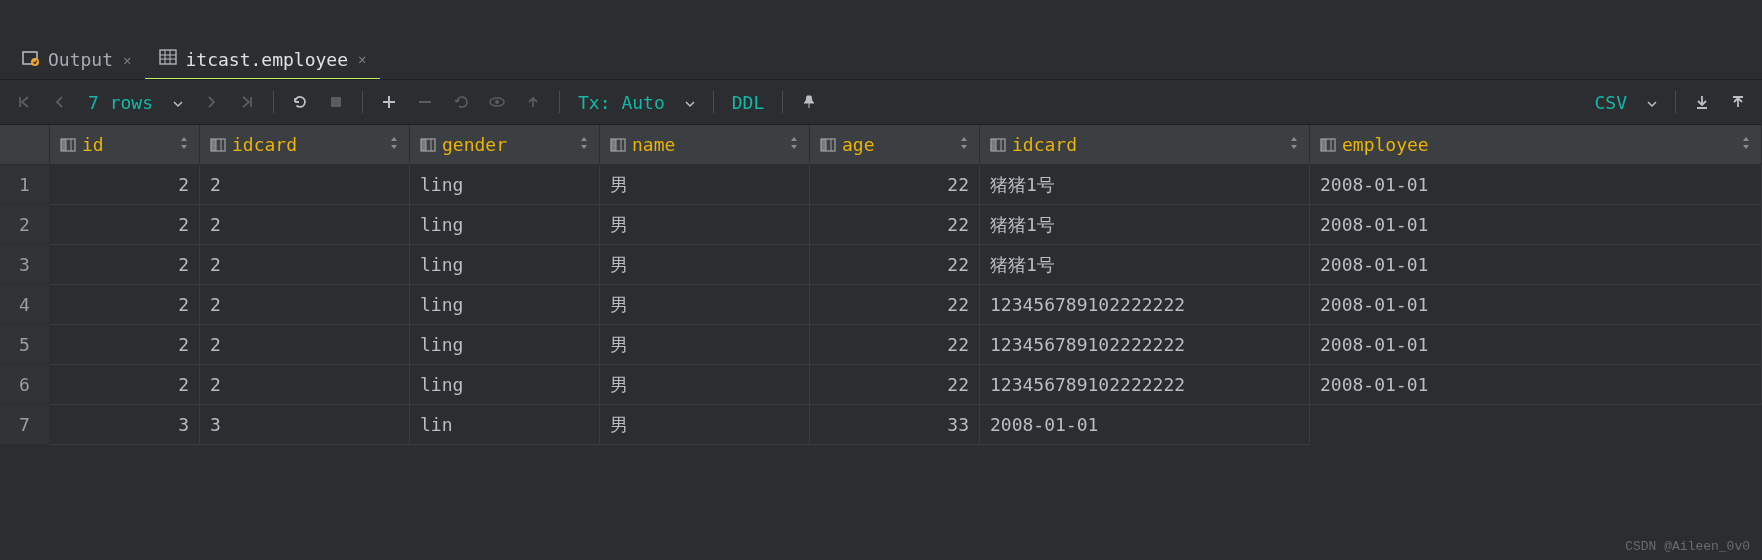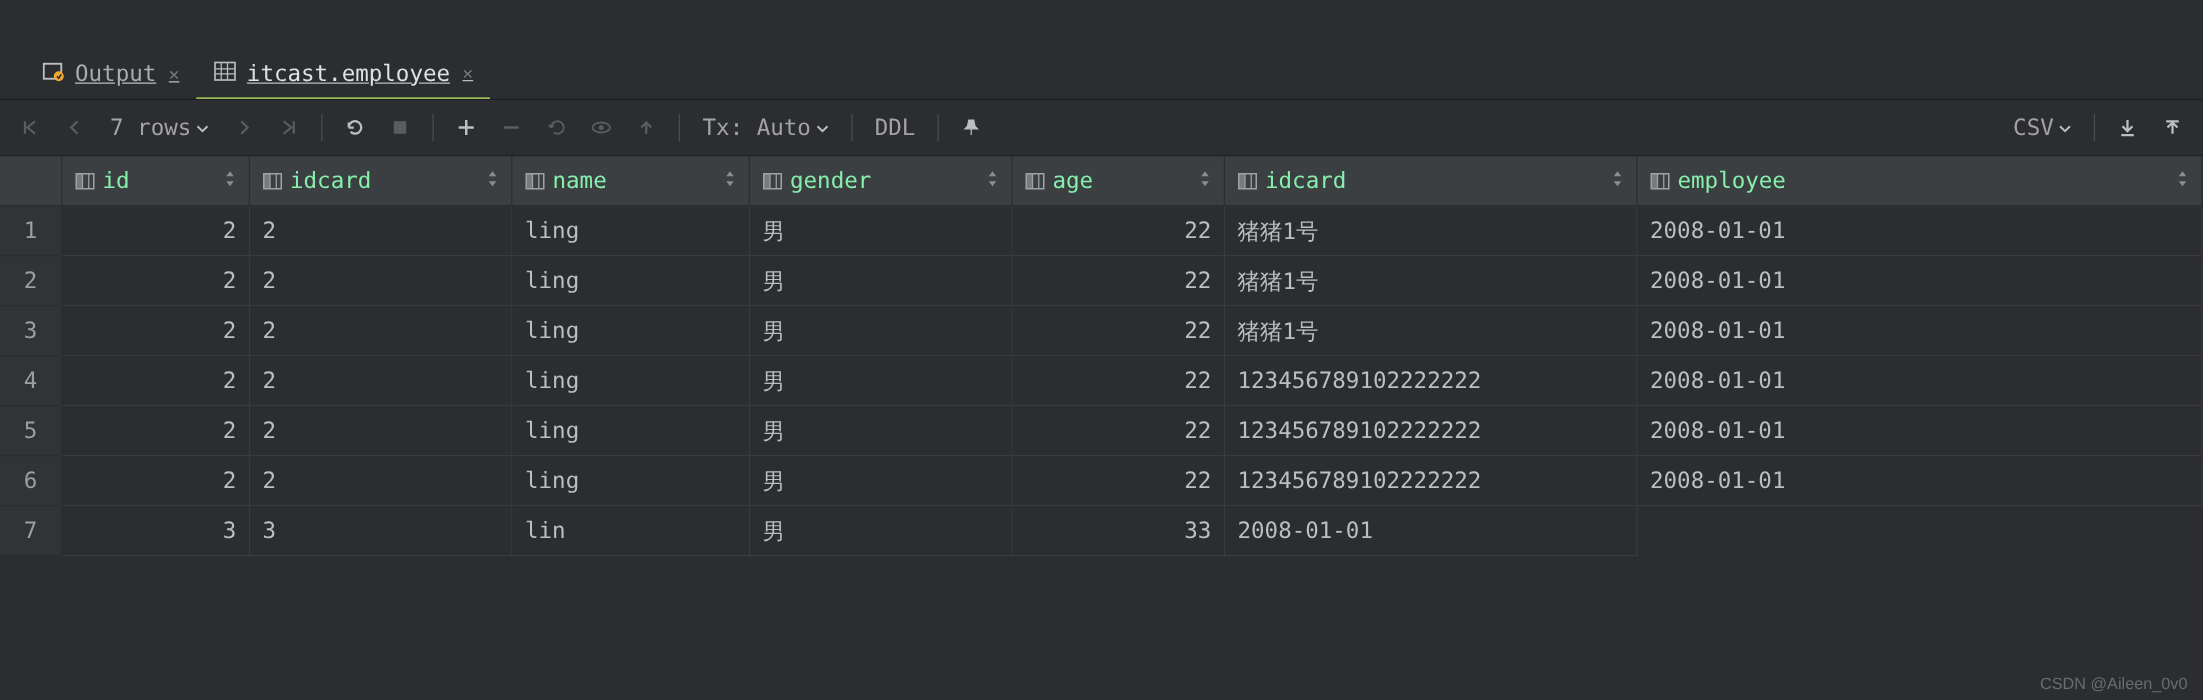--- a/index.html
+++ b/index.html
@@ -11,24 +11,23 @@
     width: 1762px;
     height: 560px;
     overflow: hidden;
     position: relative;
   }
   .top-space { height: 40px; background: #2b2d30; }
   .tabs {
     display: flex;
     align-items: center;
     background: #2b2d30;
-    padding-left: 20px;
+    padding-left: 8px;
     height: 40px;
     border-bottom: 1px solid #1e1f22;
-    text-decoration: underline;
   }
   .tab {
     display: flex;
     align-items: center;
     gap: 8px;
     padding: 0 14px;
     height: 100%;
     color: #a9abb0;
     cursor: pointer;
   }
@@ -50,36 +49,36 @@
     display: flex;
     align-items: center;
     justify-content: center;
     width: 32px;
     height: 32px;
     color: #9a9c9f;
     cursor: pointer;
     border-radius: 4px;
   }
   .tb-btn.disabled { color: #5a5c60; }
-  .tb-text { color: #a3a3a3; padding: 0 8px; display:flex; align-items:flex-end; gap:4px; cursor:pointer; }
+  .tb-text { color: #14b8a6; padding: 0 8px; display:flex; align-items:flex-end; gap:20px; cursor:pointer; }
   .tb-sep { width: 1px; height: 22px; background: #4a4c50; margin: 0 6px; }
   .tb-spacer { flex: 1; }
   .grid {
     display: grid;
     grid-template-columns: 50px 150px 210px 190px 210px 170px 330px 452px;
   }
   .hdr {
     background: #3c3f41;
     border-right: 1px solid #2b2d30;
     border-bottom: 1px solid #2b2d30;
     display: flex;
     align-items: center;
     padding: 0 10px;
     height: 40px;
-    color: #86efac;
+    color: #eab308;
     cursor: pointer;
     position: relative;
   }
   .hdr .col-icon { margin-right: 6px; display:flex; }
   .hdr .sort { margin-left: auto; color: #8a8c90; font-size: 12px; }
   .rownum {
     background: #313335;
     border-right: 1px solid #2b2d30;
     border-bottom: 1px solid #2b2d30;
     display: flex;
@@ -98,21 +97,21 @@
     height: 40px;
     color: #bcbec4;
   }
   .cell.num { justify-content: flex-end; }
   .watermark {
     position: absolute;
     bottom: 6px;
     right: 12px;
     color: #6a6c70;
     font-size: 13px;
-    font-family: Liberation Sans, sans-serif;
+    font-family: Liberation Mono, monospace;
   }
   svg { flex-shrink: 0; }
 </style>
 </head>
 <body>
 
 <div class="top-space"></div>
 
 <div class="tabs">
   <div class="tab">
@@ -275,35 +274,35 @@
     </div>
     <div class="hdr">
       <span class="col-icon">
         <svg width="16" height="16" viewBox="0 0 16 16">
           <rect x="1" y="2" width="14" height="12" fill="none" stroke="#9fa3a7" stroke-width="1.2"></rect>
           <rect x="1" y="2" width="5" height="12" fill="#9fa3a7" opacity="0.6"></rect>
           <line x1="6" y1="2" x2="6" y2="14" stroke="#9fa3a7"></line>
           <line x1="11" y1="2" x2="11" y2="14" stroke="#9fa3a7"></line>
         </svg>
       </span>
+      <span>gender</span>
+      <span class="sort"><svg width="10" height="14" viewBox="0 0 10 14">
+          <path d="M5 1L2 5h6L5 1zM5 13l3-4H2l3 4z" fill="#8a8c90"></path>
+        </svg></span>
+    </div>
+    <div class="hdr">
+      <span class="col-icon">
+        <svg width="16" height="16" viewBox="0 0 16 16">
+          <rect x="1" y="2" width="14" height="12" fill="none" stroke="#9fa3a7" stroke-width="1.2"></rect>
+          <rect x="1" y="2" width="5" height="12" fill="#9fa3a7" opacity="0.6"></rect>
+          <line x1="6" y1="2" x2="6" y2="14" stroke="#9fa3a7"></line>
+          <line x1="11" y1="2" x2="11" y2="14" stroke="#9fa3a7"></line>
+        </svg>
+      </span>
       <span>name</span>
-      <span class="sort"><svg width="10" height="14" viewBox="0 0 10 14">
-          <path d="M5 1L2 5h6L5 1zM5 13l3-4H2l3 4z" fill="#8a8c90"></path>
-        </svg></span>
-    </div>
-    <div class="hdr">
-      <span class="col-icon">
-        <svg width="16" height="16" viewBox="0 0 16 16">
-          <rect x="1" y="2" width="14" height="12" fill="none" stroke="#9fa3a7" stroke-width="1.2"></rect>
-          <rect x="1" y="2" width="5" height="12" fill="#9fa3a7" opacity="0.6"></rect>
-          <line x1="6" y1="2" x2="6" y2="14" stroke="#9fa3a7"></line>
-          <line x1="11" y1="2" x2="11" y2="14" stroke="#9fa3a7"></line>
-        </svg>
-      </span>
-      <span>gender</span>
       <span class="sort"><svg width="10" height="14" viewBox="0 0 10 14">
           <path d="M5 1L2 5h6L5 1zM5 13l3-4H2l3 4z" fill="#8a8c90"></path>
         </svg></span>
     </div>
     <div class="hdr">
       <span class="col-icon">
         <svg width="16" height="16" viewBox="0 0 16 16">
           <rect x="1" y="2" width="14" height="12" fill="none" stroke="#9fa3a7" stroke-width="1.2"></rect>
           <rect x="1" y="2" width="5" height="12" fill="#9fa3a7" opacity="0.6"></rect>
           <line x1="6" y1="2" x2="6" y2="14" stroke="#9fa3a7"></line>

